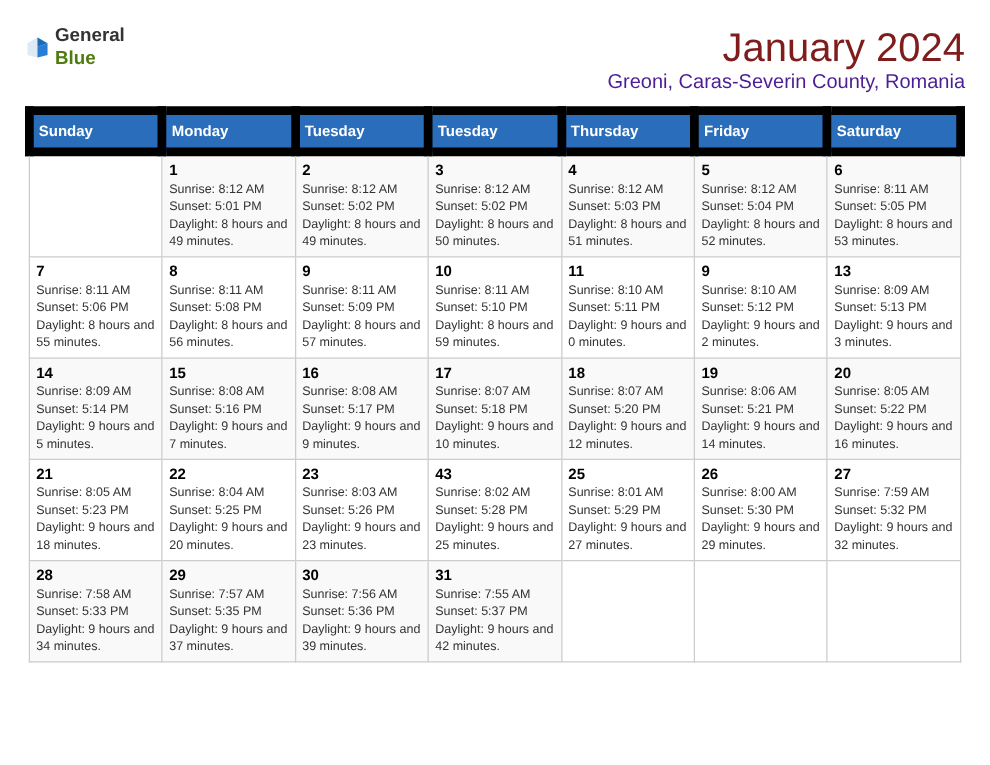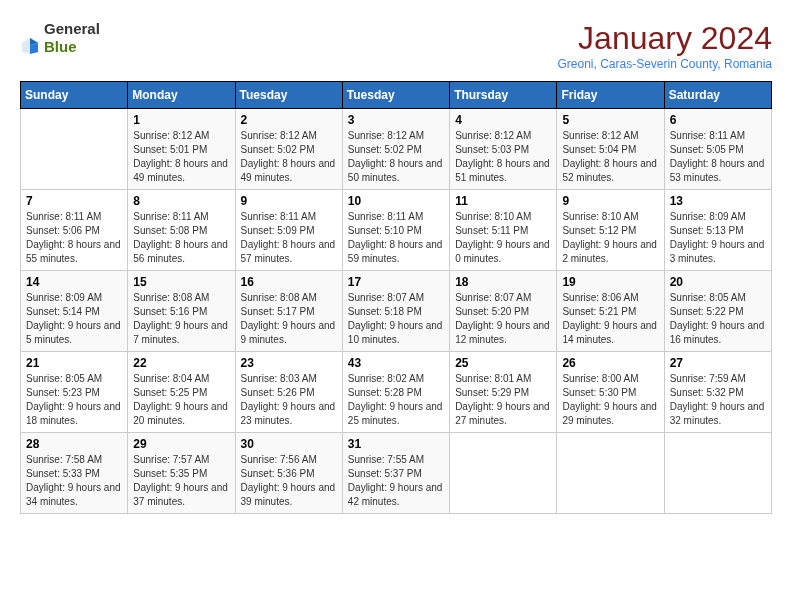--- a/index.html
+++ b/index.html
@@ -11,43 +11,43 @@
       padding: 20px;
     }
     .header {
       display: flex;
       justify-content: space-between;
       align-items: flex-start;
       margin-bottom: 10px;
     }
     .logo {
       display: flex;
-      align-items: flex-end;
+      align-items: center;
       gap: 4px;
     }
     .logo-icon {
       width: 20px;
       height: 20px;
     }
     .title-area { text-align: right; }
     .month-title { font-size: 32px; color: #7f1d1d; font-weight: normal; }
-    .subtitle { font-size: 12px; color: #3b82f6; margin-left: 48px; }
+    .subtitle { font-size: 16px; color: #4c1d95; margin-left: 48px; }
     table {
       width: 100%;
       border-collapse: collapse;
       font-size: 11px;
     }
     thead tr th {
       background-color: #2a6ebb;
       color: #fff;
       padding: 6px 4px;
       text-align: left;
       font-size: 12px;
       font-weight: bold;
-      border: 1px solid #000000;
+      border: 7px solid #000000;
     }
     tbody tr td {
       border: 1px solid #ccc;
       padding: 4px 5px;
       vertical-align: top;
       width: 107px;
       min-height: 70px;
       background: #fff;
     }
     tbody tr:nth-child(odd) td { background: #f9f9f9; }

